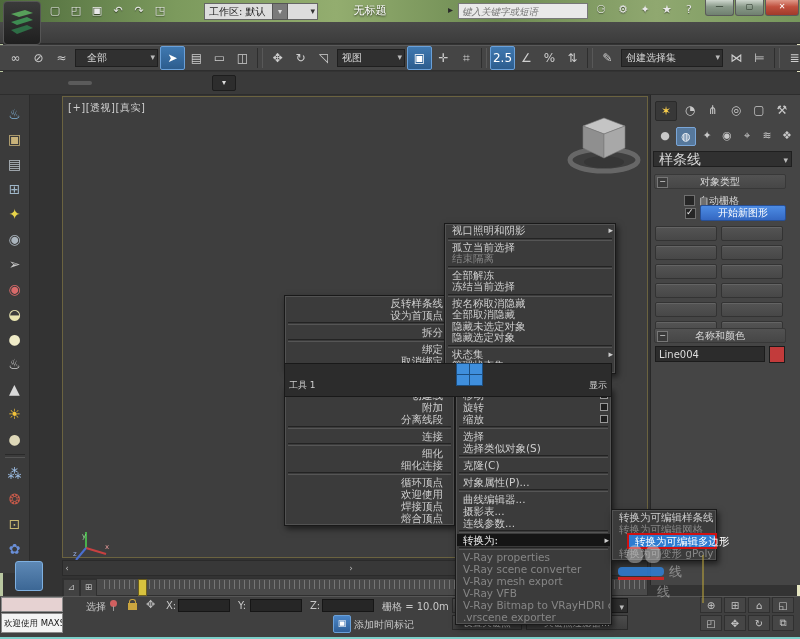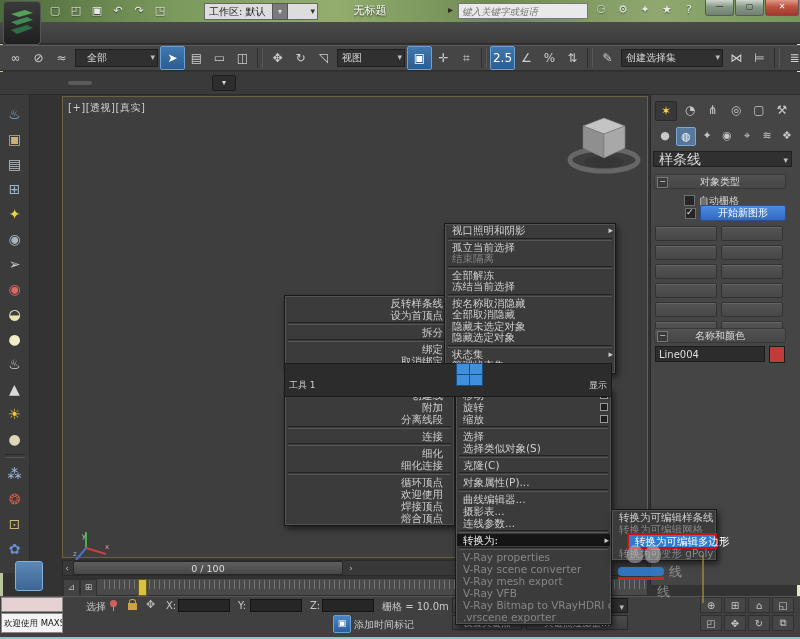--- a/index.html
+++ b/index.html
@@ -516,21 +516,20 @@
     <span class="minus">−</span>
     <span>名称和颜色</span>
   </div>
   <div class="namefield">
     <input value="Line004" style="">
   </div>
   <div class="swatch" style="background: rgb(194, 59, 59);"></div>
 
   <div class="abs timeline"></div>
   <div class="ts-arrow" style="left:62px;">‹</div>
-  <div class="abs ts-handle">0 / 100</div>
   <div class="ts-arrow" style="left:346px;">›</div>
 
   <div class="abs trackbar"></div>
   <div class="tb-icon" style="left:63px;">⊿</div>
   <div class="tb-icon" style="left:80px;">⊞</div>
   <div class="abs ruler">
     <div class="ticks"></div>
     <div>
         <span class="tickl" style="position: absolute; left: 62px;"></span>
         <span class="tickl" style="position: absolute; left: 112px;"></span>

